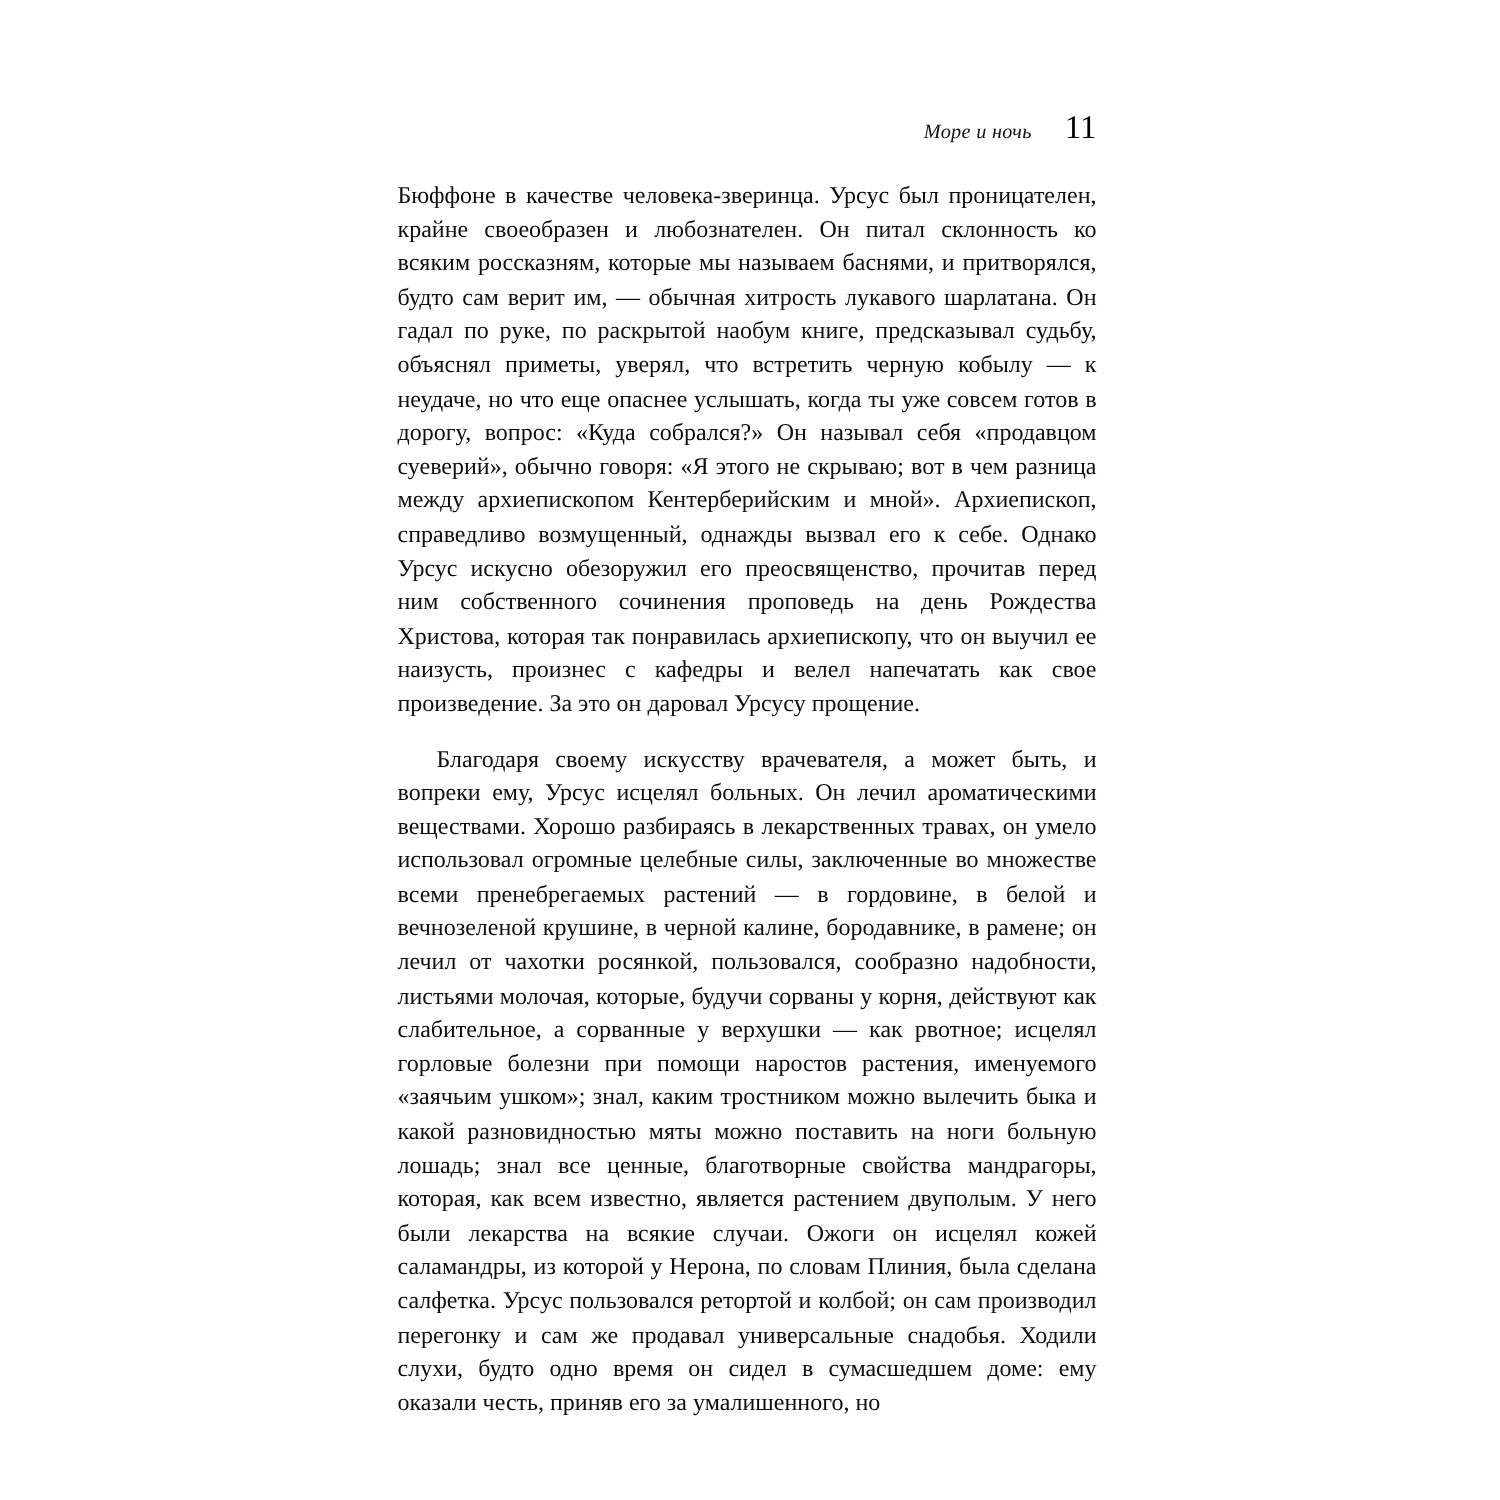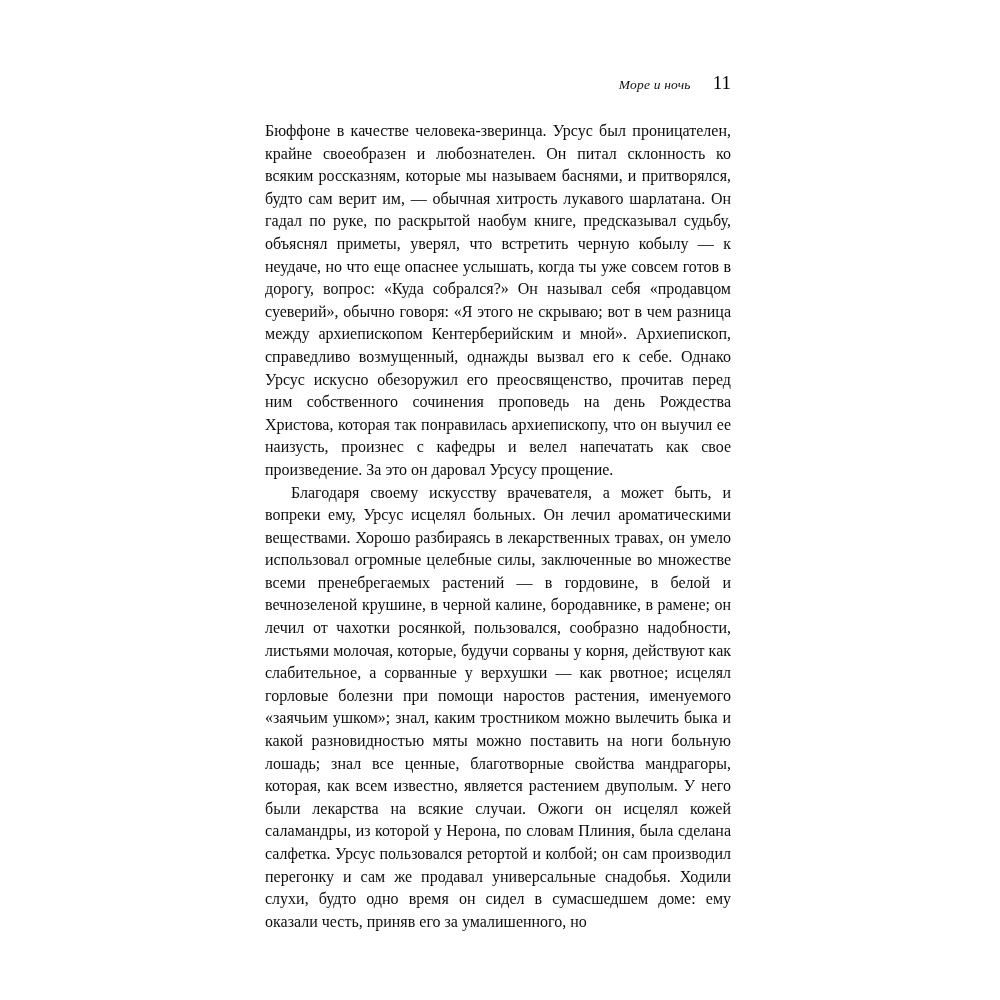--- a/index.html
+++ b/index.html
@@ -33,41 +33,41 @@
     height: 30px;
   }
   .running-title {
     font-style: italic;
     font-size: 13.5px;
     letter-spacing: 0.2px;
     color: #111111;
     margin-right: 22px;
   }
   .page-number {
-    font-size: 19px;
+    font-size: 22px;
     color: #000000;
   }
   .body-text {
     margin-top: 18px;
     font-size: 16px;
     line-height: 22.6px;
     text-align: justify;
     text-justify: inter-word;
     color: #0d0d0d;
     hyphens: manual;
   }
   .body-text p {
     margin: 0;
     text-indent: 0;
   }
   .body-text p.indented {
     text-indent: 26px;
   }
   .body-text p + p {
-    margin-top: 0;
+    margin-top: 14px;
   }
 </style>
 </head>
 <body>
 
 <div class="page">
   <div class="text-column">
 
     <div class="header-line">
       <span class="running-title">Море и ночь</span>

